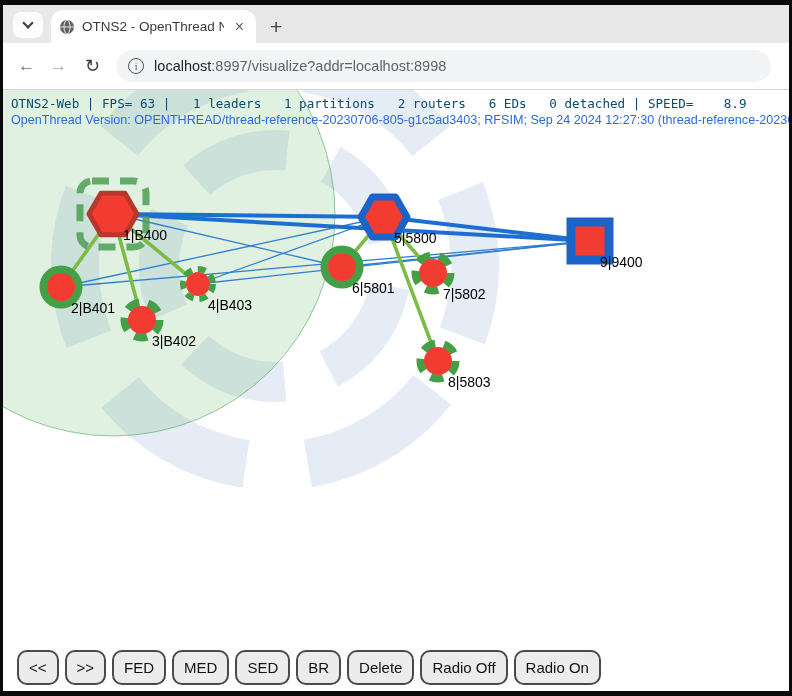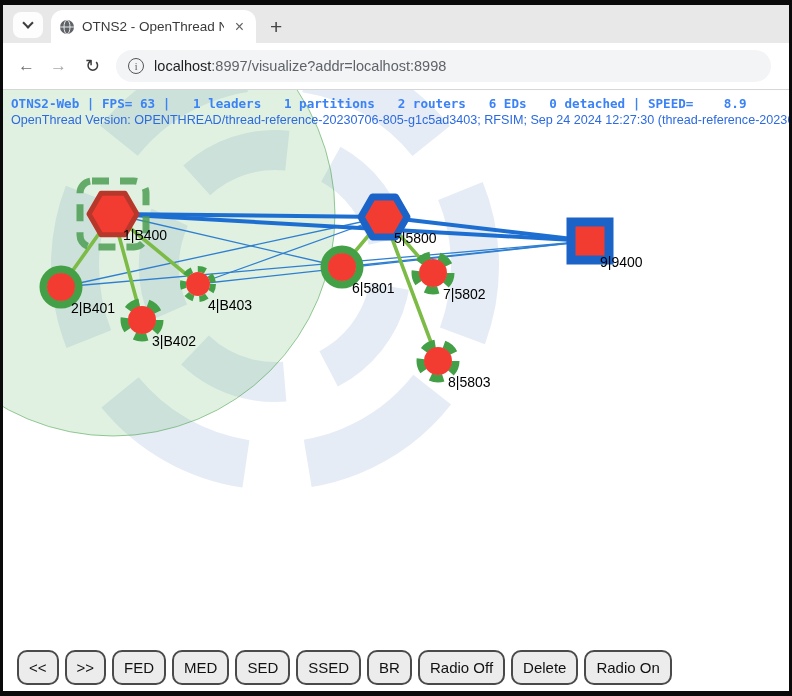--- a/index.html
+++ b/index.html
@@ -30,21 +30,21 @@
   .infoicon {
     width:16px; height:16px; border:1.4px solid #555; border-radius:50%; color:#555;
     font-size:10px; font-family:"Liberation Serif", serif; display:flex; align-items:center; justify-content:center; margin-right:10px; flex-shrink:0;
   }
   .url { font-size:14.5px; color:#5f6368; white-space:nowrap;text-align:right; }
   .url b { color:#202124; font-weight:400; }
   
   .content { position:relative; flex:1; background:#fff; overflow:hidden; }
   .statusline1 {
     position:absolute; left:8px; top:6px; z-index:5; white-space:pre;
-    font-family:"DejaVu Sans Mono", monospace; font-weight:bold; font-size:12.6px; color:#3b82f6;text-align:center;
+    font-family:"DejaVu Sans Mono", monospace; font-weight:normal; font-size:12.6px; color:#0c4a6e;text-align:center;
   }
   .statusline2 {
     position:absolute; left:8px; top:23px; z-index:5; white-space:nowrap;
     font-size:12.6px; color:#2c6ae0; width:790px; overflow:hidden;
   }
   svg.canvas { position:absolute; left:0; top:0; }
   
   .toolbar {
     position:absolute; left:0; right:0; bottom:0; height:48px; background:#fff;
     display:flex; align-items:center; padding-left:14px; gap:6px; overflow:hidden; z-index:6;
@@ -148,29 +148,26 @@
         <button class="tbtn">
           <span>FED</span>
         </button>
         <button class="tbtn">
           <span>MED</span>
         </button>
         <button class="tbtn">
           <span>SED</span>
         </button>
         <button class="tbtn">
-          <span>SSED</span>
-        </button>
-        <button class="tbtn">
           <span>BR</span>
         </button>
         <button class="tbtn">
-          <span>Radio Off</span>
+          <span>Delete</span>
         </button>
         <button class="tbtn">
-          <span>Delete</span>
+          <span>Radio Off</span>
         </button>
         <button class="tbtn">
           <span>Radio On</span>
         </button>
       </div>
   </div>
 </div>
 
 </body></html>

